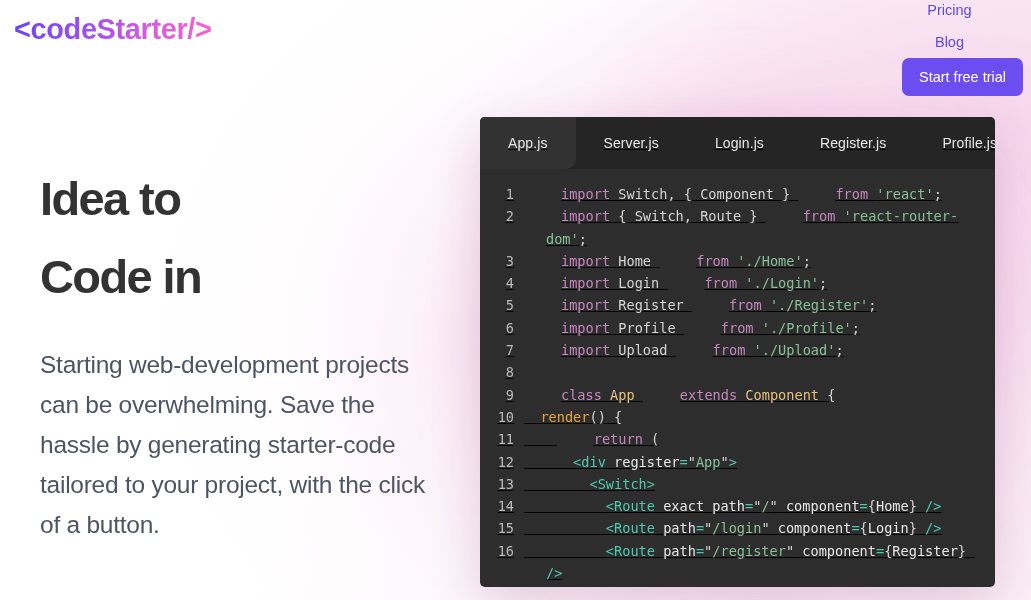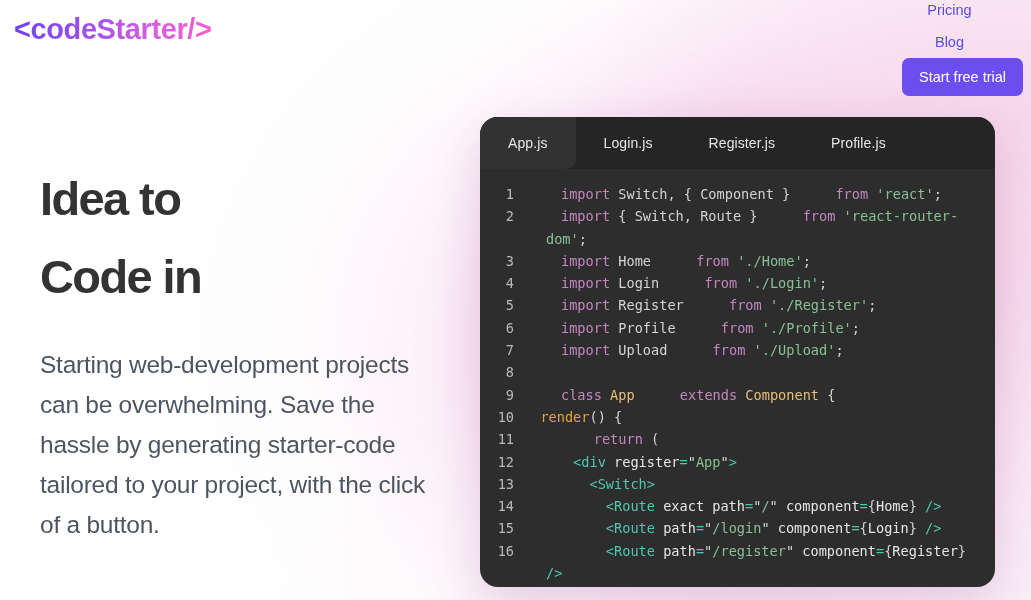--- a/index.html
+++ b/index.html
@@ -132,24 +132,25 @@
     z-index: 4;
   }
 
   .editor {
     position: absolute;
     left: 480px;
     top: 117px;
     width: 515px;
     height: 470px;
     background: #2d2d2d;
-    border-radius: 18px;
+    border-radius: 5px;
     overflow: hidden;
     z-index: 8;
     box-shadow: 0 18px 50px rgba(120, 40, 110, 0.18);
+    text-decoration: underline;
   }
 
   .tabbar {
     height: 52px;
     background: #252526;
     display: flex;
     align-items: stretch;
     overflow: hidden;
     white-space: nowrap;
   }
@@ -237,20 +238,21 @@
     </h1>
     <p class="lede">Starting web-development projects can be overwhelming. Save the hassle by generating starter-code tailored to your project, with the click of a button.</p>
 
   </section>
 
   <div class="editor-glow"></div>
 
   <div class="editor">
     <div class="tabbar">
         <div class="tab active">App.js</div>
+        <div class="tab">Server.js</div>
         <div class="tab">Login.js</div>
         <div class="tab">Register.js</div>
         <div class="tab">Profile.js</div>
       </div>
     <div class="code">
         <div class="code-line">
           <span class="ln">1</span>
           <span class="src"><span class="t-kw">import</span><span class="t-punc"> </span><span class="t-name">Switch</span><span class="t-punc">, { </span><span class="t-name">Component</span><span class="t-punc"> } </span><span class="t-kw">from</span><span class="t-punc"> </span><span class="t-str">'react'</span><span class="t-punc">;</span></span>
         </div>
         <div class="code-line">

